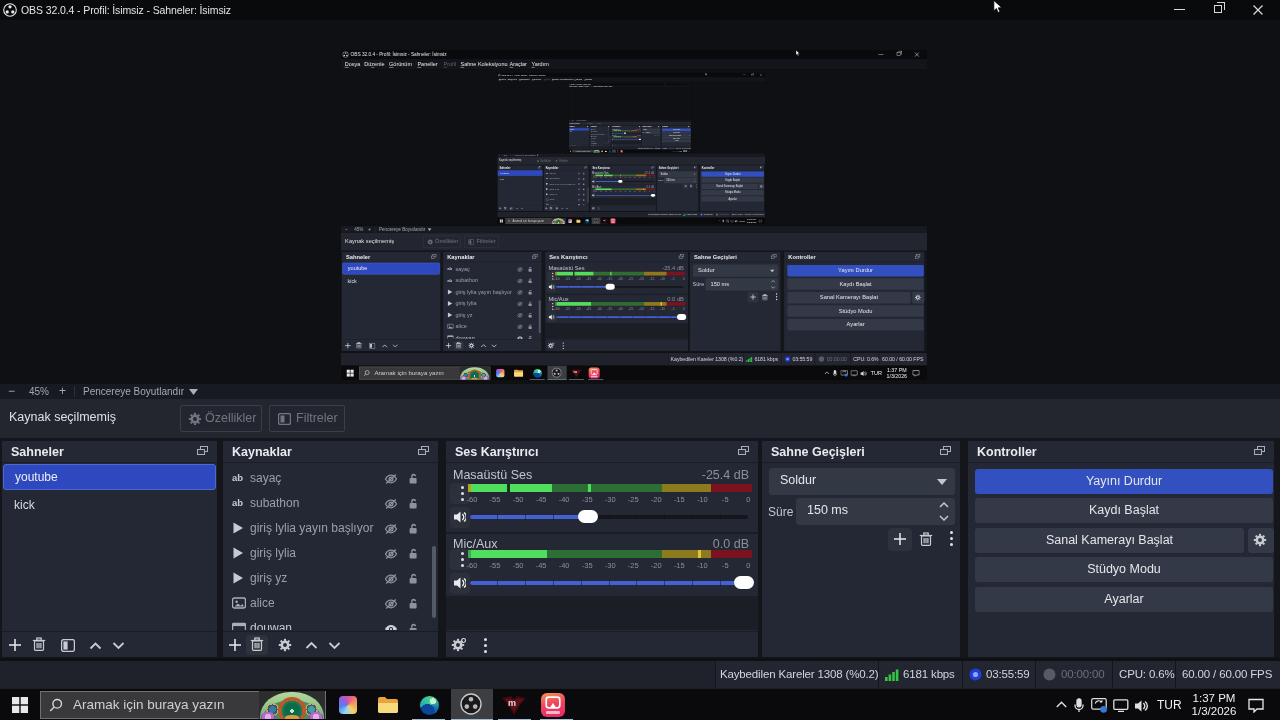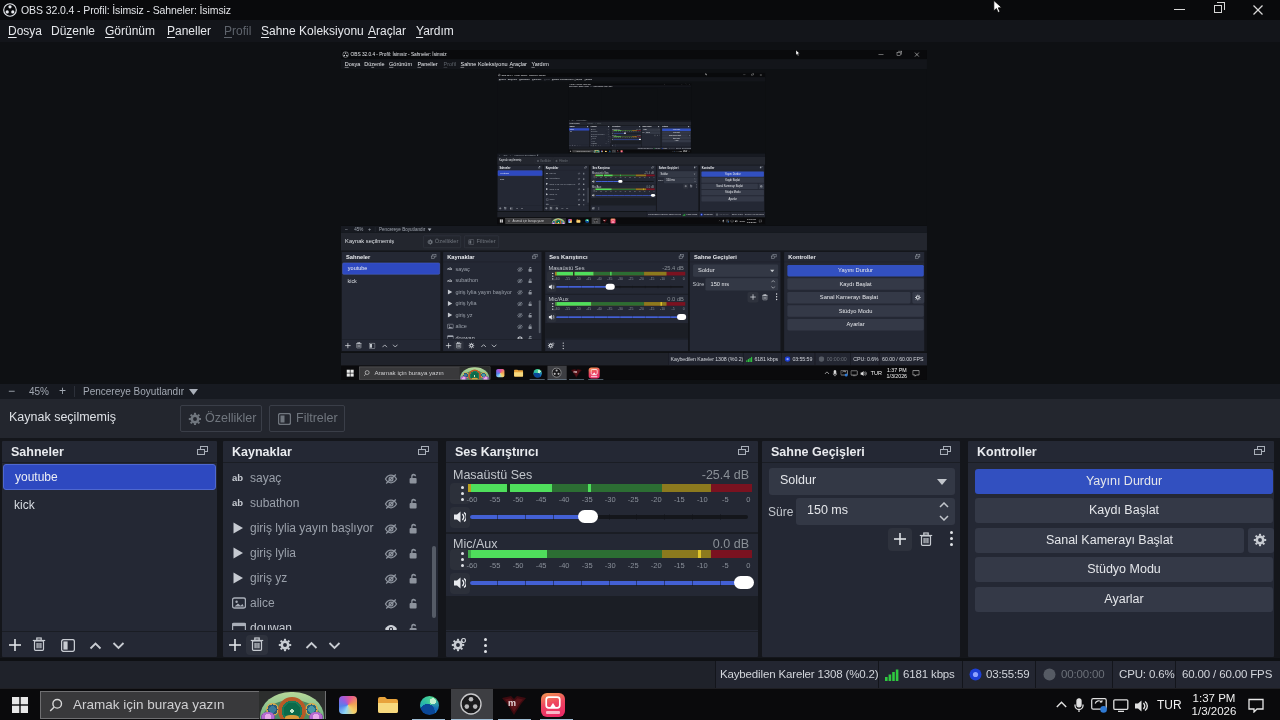--- a/index.html
+++ b/index.html
@@ -48,30 +48,20 @@
       <span class="a" style="left:21px;top:3.5px">OBS 32.0.4 - Profil: İsimsiz - Sahneler: İsimsiz</span>
       <span class="a" style="left:1174px;top:1px;width:14px;height:14px;border-bottom:1.5px solid #d8d8d8;height:9px;width:11px"></span>
       <span class="a" style="left:1214px;top:4.5px;width:8px;height:8px;border:1.2px solid #d8d8d8"></span>
       <span class="a" style="left:1217px;top:2px;width:8px;height:8px;border:1.2px solid #d8d8d8;border-left:none;border-bottom:none"></span>
       <svg class="a" style="left:1252px;top:4px" width="12" height="12" viewBox="0 0 12 12">
         <g stroke="#d8d8d8" stroke-width="1.3">
           <line x1="1.5" y1="1.5" x2="10.5" y2="10.5"></line>
           <line x1="10.5" y1="1.5" x2="1.5" y2="10.5"></line>
         </g>
       </svg>
-    </div>
-    <div class="a mbar">
-      <span class="mi" style="left:8px"><u>D</u>osya</span>
-      <span class="mi" style="left:51px">Dü<u>z</u>enle</span>
-      <span class="mi" style="left:105px"><u>G</u>örünüm</span>
-      <span class="mi" style="left:167px"><u>P</u>aneller</span>
-      <span class="mi" style="left:224px"><span style="color:#5e636b"><u style="text-decoration-color:#5e636b">P</u>rofil</span></span>
-      <span class="mi" style="left:261px"><u>S</u>ahne Koleksiyonu</span>
-      <span class="mi" style="left:368px"><u>A</u>raçlar</span>
-      <span class="mi" style="left:416px"><u>Y</u>ardım</span>
     </div>
     <div class="a canvas"></div>
     <div class="pv">
       <div class="pvs">
         <div class="desk">
           <div class="a tbar">
             <svg class="a" style="left:3px;top:3px" width="14" height="14" viewBox="0 0 14 14">
               <g>
                 <circle cx="7" cy="7" r="6.3" fill="none" stroke="#e8eaee" stroke-width="1.1"></circle>
                 <circle cx="7" cy="3.8" r="1.6" fill="#e8eaee"></circle>

